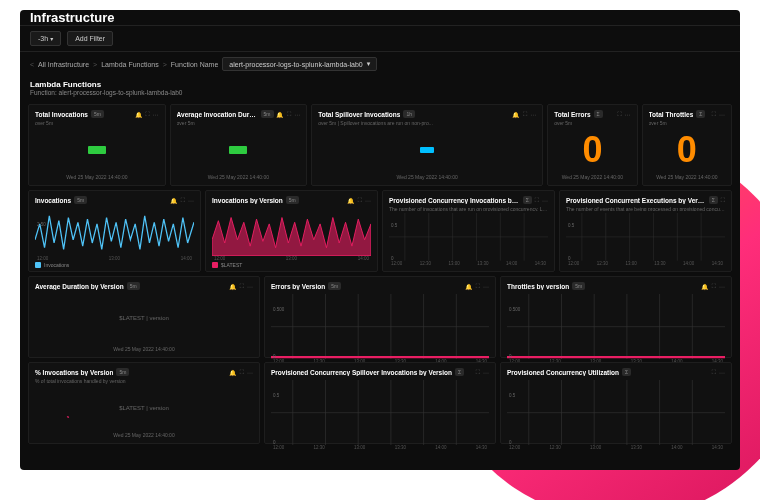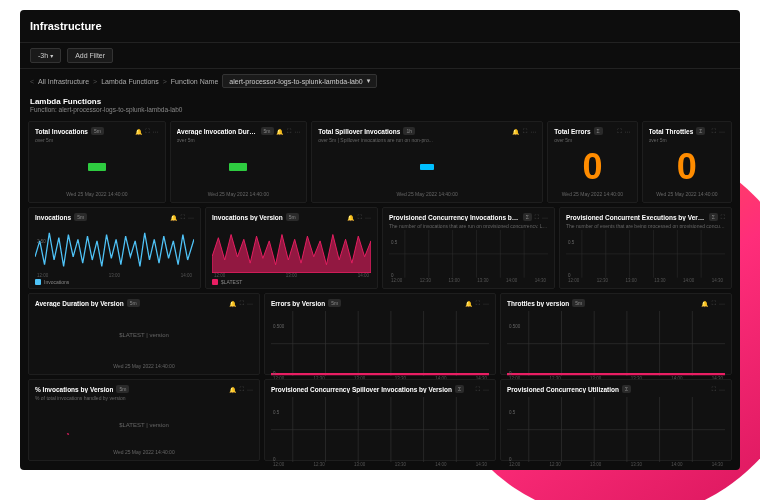--- a/index.html
+++ b/index.html
@@ -1,19 +1,19 @@
 <!DOCTYPE html>
 <html><head>
 <meta charset="utf-8">
 <style>
 *{margin:0;padding:0;box-sizing:border-box;font-family:Arial,sans-serif}
 body{background:#fff;width:760px;height:500px;position:relative;overflow:hidden}
 .bg-circle{position:absolute;width:380px;height:380px;border-radius:50%;background:linear-gradient(145deg,#ff6b35 0%,#ff2d7a 50%,#d6145a 100%);right:-50px;top:140px;z-index:0}
 .app{position:absolute;top:10px;left:20px;right:20px;bottom:30px;background:#0d0d0d;border-radius:4px;z-index:1;display:flex;flex-direction:column;color:#ccc;font-size:7px;overflow:hidden}
-.hdr{padding:10px 10px;border-bottom:1px solid #222;font-size:11px;font-weight:bold;color:#fff}
+.hdr{padding:0 10px;border-bottom:1px solid #222;font-size:13px;font-weight:bold;color:#fff}
 .toolbar{display:flex;align-items:center;gap:6px;padding:5px 10px;border-bottom:1px solid #222}
 .btn{background:#1a1a1a;border:1px solid #333;color:#ccc;padding:3px 7px;font-size:7px;border-radius:2px;cursor:pointer}
 .btn .chev{font-size:6px;margin-left:2px}
 .crumbs{display:flex;align-items:center;gap:4px;padding:5px 10px;font-size:7px;color:#888}
 .crumbs .sep{color:#555}
 .crumbs .link{color:#aaa;cursor:pointer}
 .select{background:#1a1a1a;border:1px solid #333;padding:2px 6px;border-radius:2px;color:#ccc;display:flex;align-items:center;gap:4px}
 .func-hdr{padding:4px 10px 8px}
 .func-hdr .t{font-size:8px;font-weight:bold;color:#fff}
 .func-hdr .s{font-size:6.5px;color:#888}

